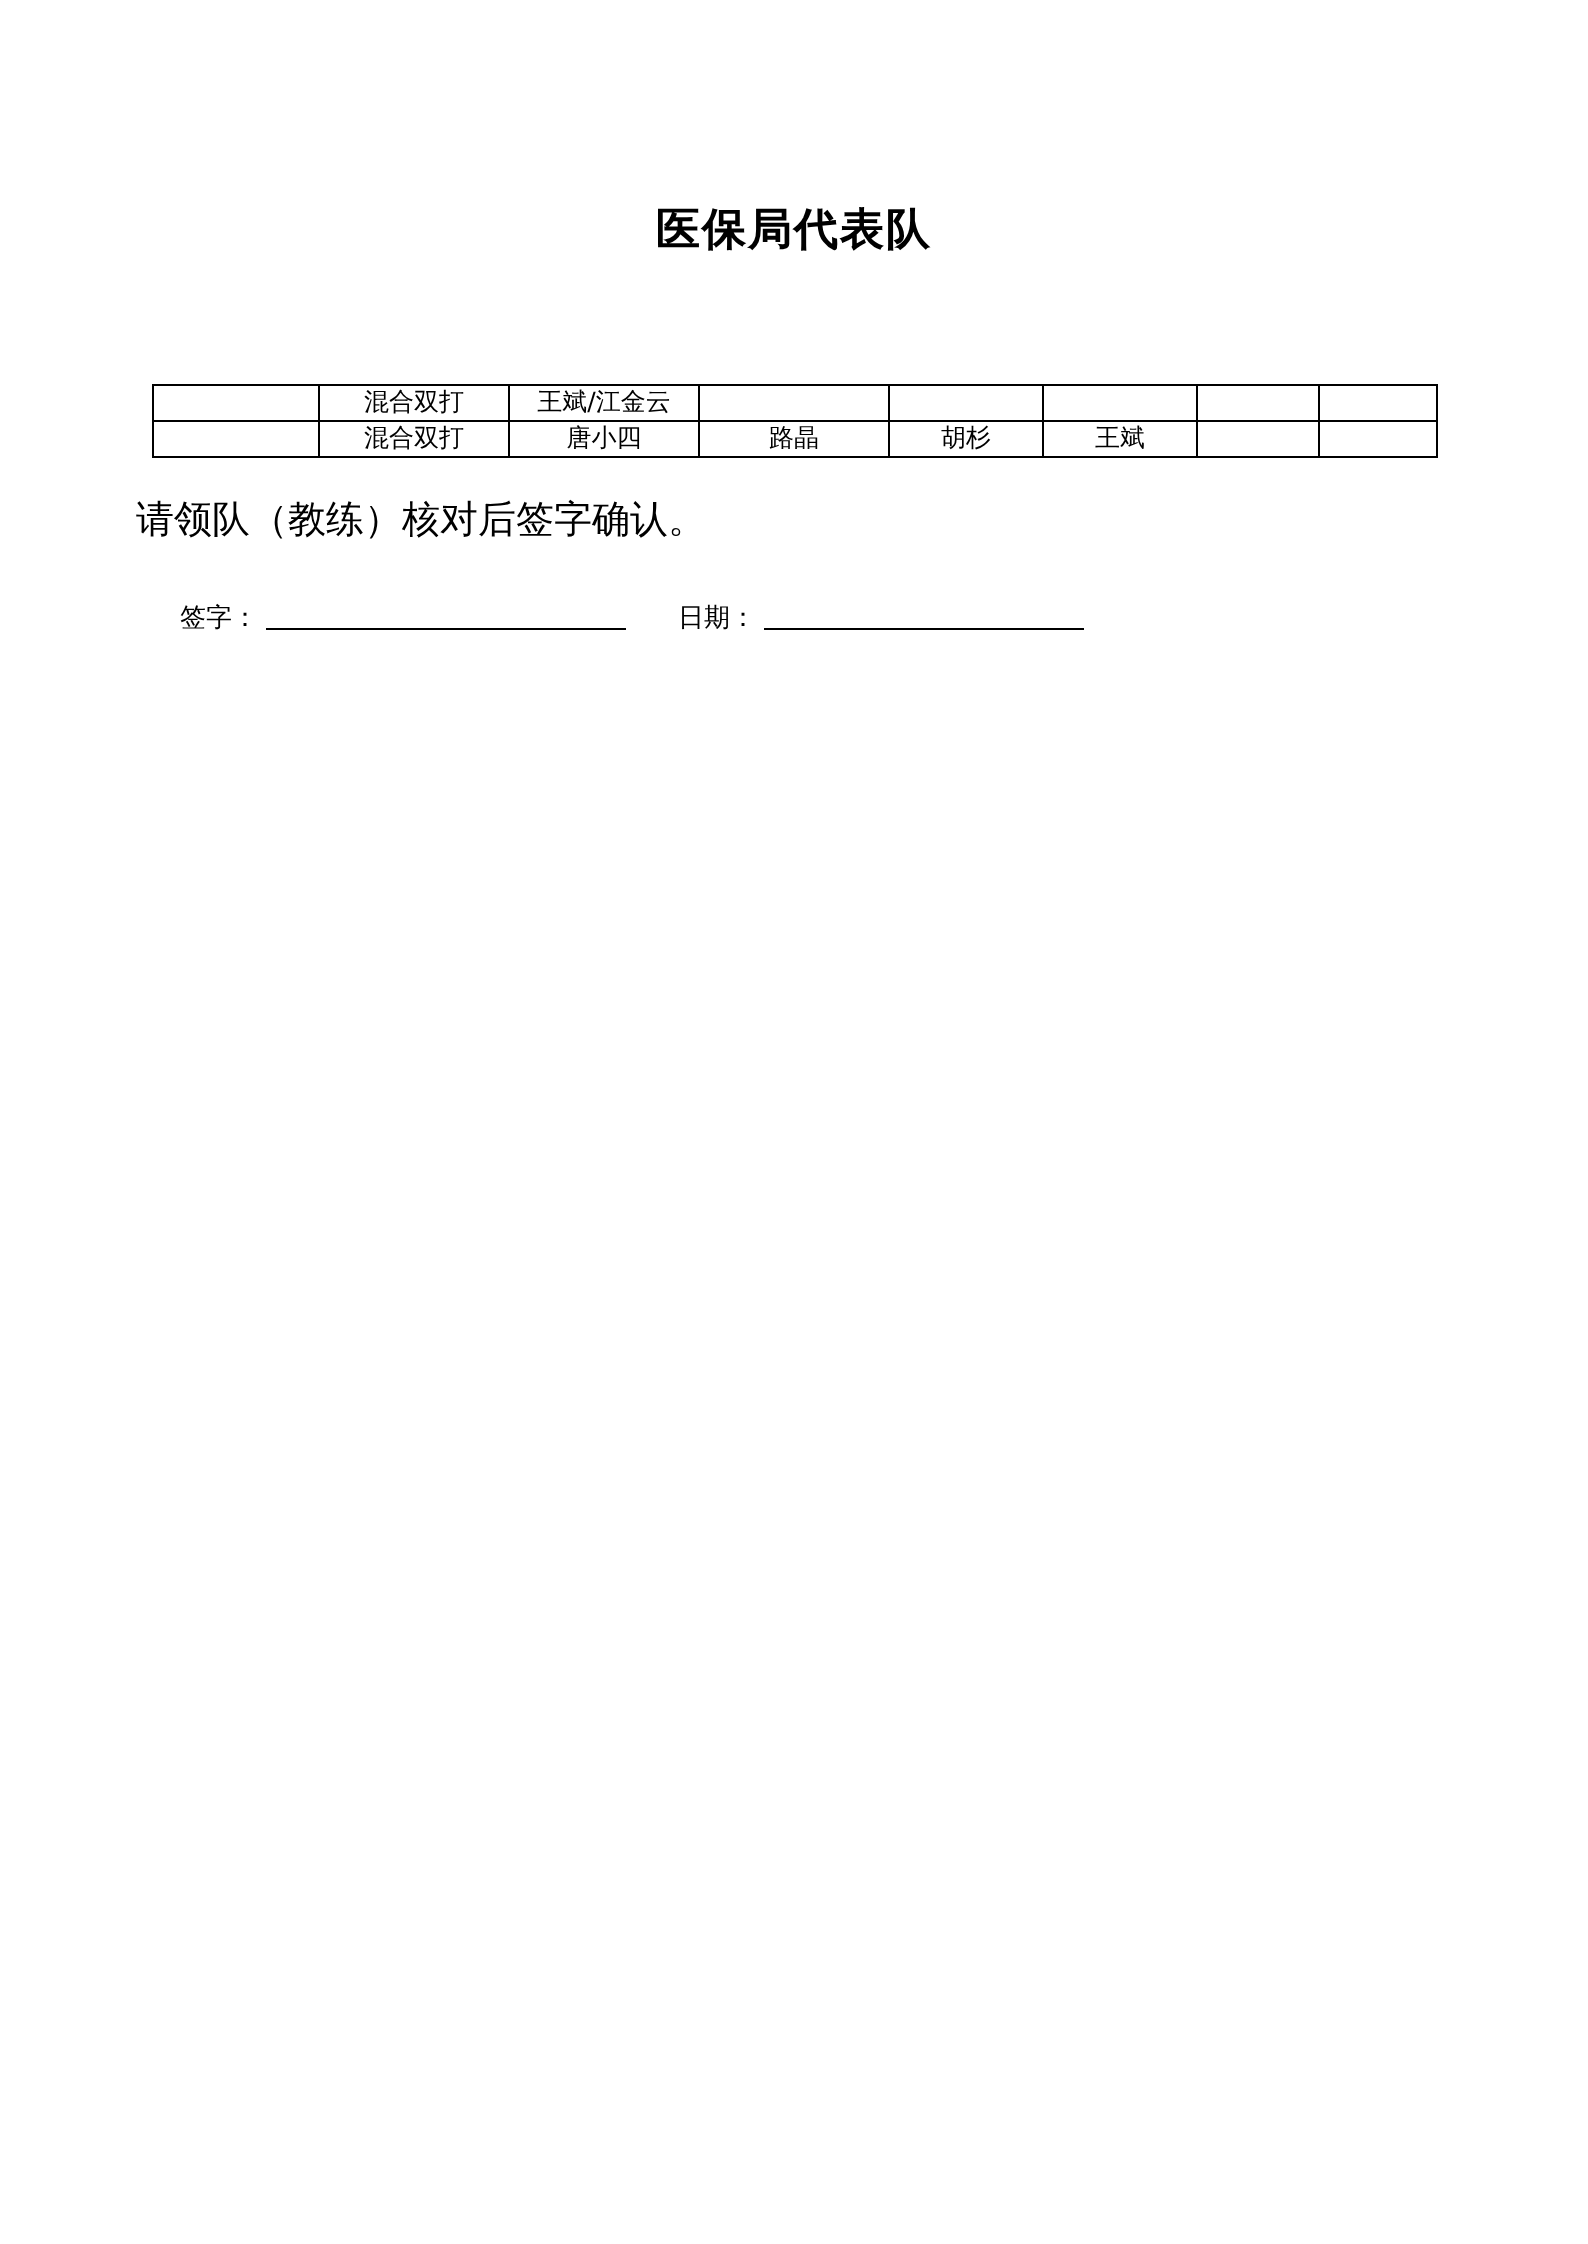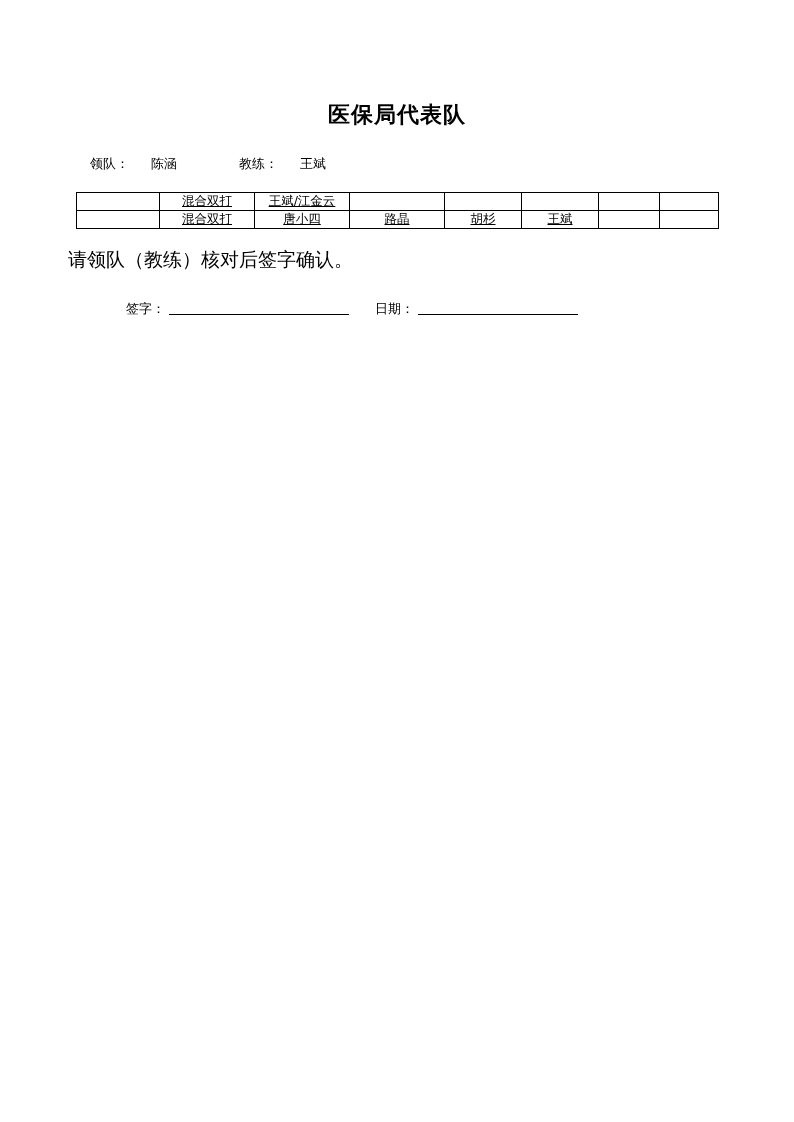--- a/index.html
+++ b/index.html
@@ -52,21 +52,20 @@
     display: inline-block;
     width: 22px;
   }
   table.roster {
     position: absolute;
     top: 192px;
     left: 76px;
     width: 634px;
     border-collapse: collapse;
     table-layout: fixed;
-    text-decoration: underline;
   }
   table.roster td {
     border: 1px solid #000000;
     height: 17px;
     font-size: 12.5px;
     text-align: center;
     vertical-align: middle;
     padding: 0;
     font-family: "DejaVu Sans", "Liberation Sans", sans-serif;
   }
@@ -83,21 +82,20 @@
     top: 247px;
     left: 68px;
     font-size: 19px;
   }
   .sign-row {
     position: absolute;
     top: 300px;
     left: 90px;
     font-size: 13px;
     white-space: nowrap;
-    margin-left: 36px;
   }
   .sign-label { display: inline-block; }
   .sign-line {
     display: inline-block;
     width: 180px;
     border-bottom: 1px solid #000000;
     height: 14px;
     vertical-align: -2px;
     margin-left: 4px;
   }
@@ -106,23 +104,20 @@
   }
   .sign-spacer { display: inline-block; width: 26px; }
 </style>
 </head>
 <body>
 
 <div class="page">
 
   <div class="title">医保局代表队</div>
 
-  <div class="meta-row">
-    <span class="meta-label">领队：</span><span class="meta-gap-small"></span><span class="meta-value">陈涵</span><span class="meta-gap"></span><span class="meta-label">教练：</span><span class="meta-gap-small"></span><span class="meta-value">王斌</span>
-  </div>
 
   <table class="roster">
     <tbody>
       <tr>
         <td class="col-0"></td>
         <td class="col-1">混合双打</td>
         <td class="col-2">王斌/江金云</td>
         <td class="col-3"></td>
         <td class="col-4"></td>
         <td class="col-5"></td>

